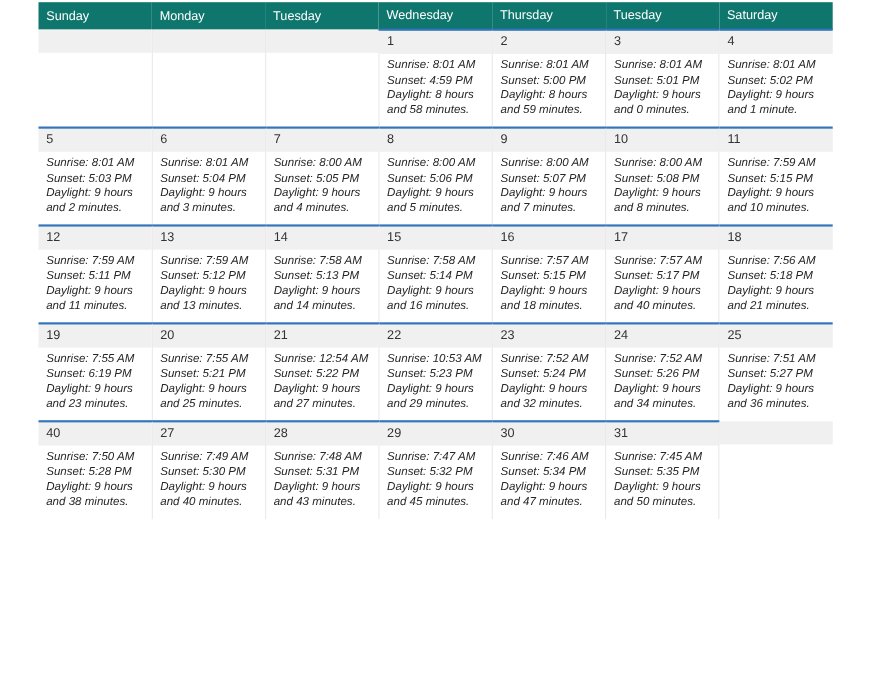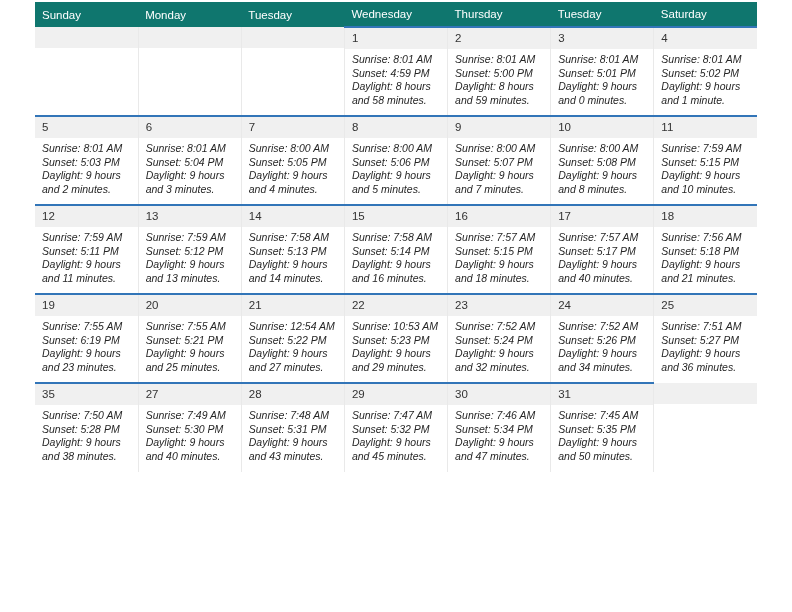--- a/index.html
+++ b/index.html
@@ -382,21 +382,21 @@
             <div class="cellbody">
               <div>Sunrise: 7:51 AM</div>
               <div>Sunset: 5:27 PM</div>
               <div>Daylight: 9 hours</div>
               <div>and 36 minutes.</div>
             </div>
           </td>
         </tr>
         <tr class="week">
           <td class="has-day">
-            <div class="daynum">35</div>
+            <div class="daynum">40</div>
             <div class="cellbody">
               <div>Sunrise: 7:50 AM</div>
               <div>Sunset: 5:28 PM</div>
               <div>Daylight: 9 hours</div>
               <div>and 38 minutes.</div>
             </div>
           </td>
           <td class="has-day">
             <div class="daynum">27</div>
             <div class="cellbody">

